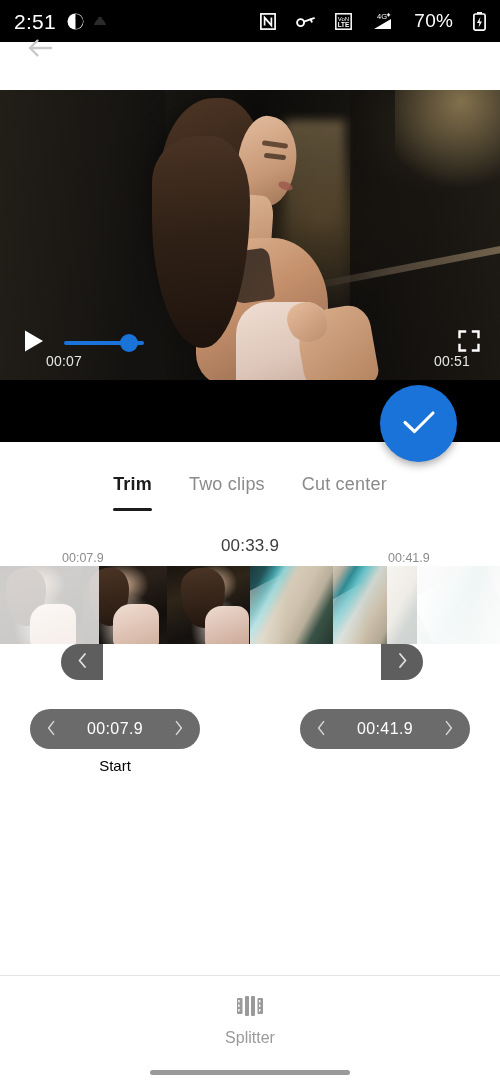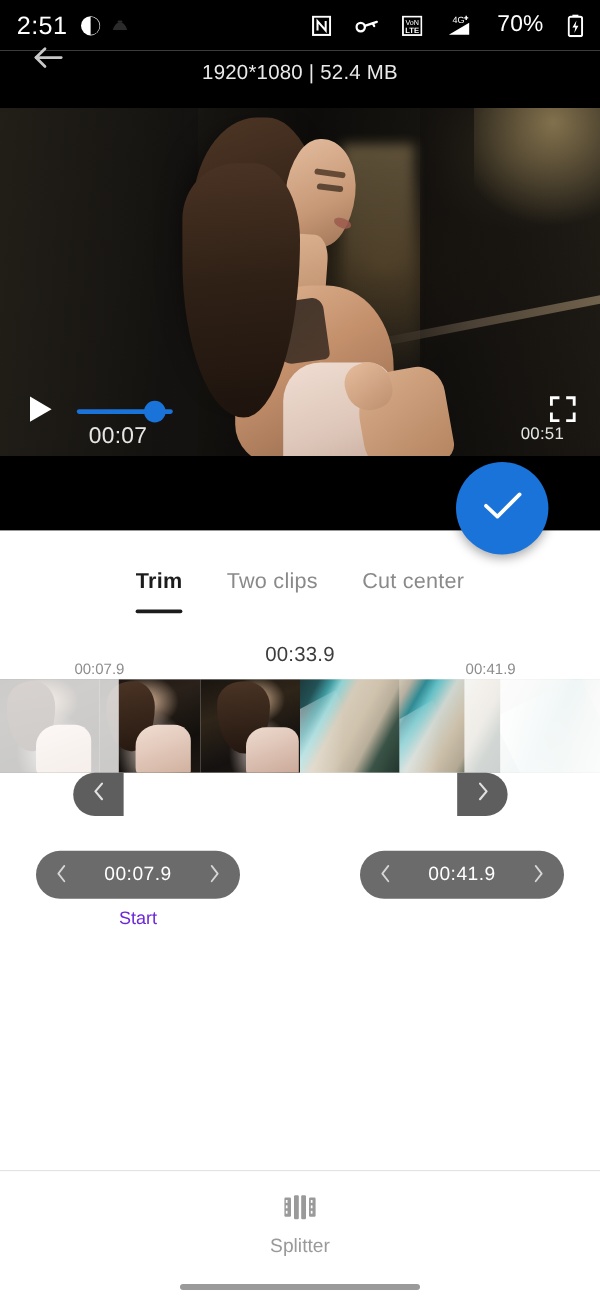--- a/index.html
+++ b/index.html
@@ -147,21 +147,21 @@
   }
   .seek-track {
     position:absolute; left:0; top:2px; width:80px; height:4px;
     background:#1a73d8; border-radius:2px;
   }
   .seek-thumb {
     position:absolute; left:56px; top:-5px; width:18px; height:18px;
     background:#1a73d8; border-radius:50%;
   }
   .t-cur {
-    position:absolute; left:74px; top:33px; font-size:19px; color:#e6e6e6;
+    position:absolute; left:46px; top:33px; font-size:14px; color:#e6e6e6;
     letter-spacing:.2px;
   }
   .t-dur {
     position:absolute; right:30px; top:33px; font-size:14px; color:#e6e6e6;
     letter-spacing:.2px;
   }
   .fs-btn {
     position:absolute; right:16px; top:8px; width:30px; height:30px;
     display:flex; align-items:center; justify-content:center;
   }
@@ -303,21 +303,21 @@
     background:#6b6b6b; border-radius:20px;
     display:flex; align-items:center; justify-content:space-between;
     padding:0 16px;
   }
   .stepper.start { left:30px; }
   .stepper.end { left:300px; }
   .st-val { font-size:16px; color:#fff; letter-spacing:.4px; }
   .chev { color:#d5d5d5; font-size:17px; line-height:1; }
   .st-label {
     position:absolute; top:757px; width:170px; text-align:center;
-    font-size:15px; color:#6d28d9;
+    font-size:15px; color:#000000;
   }
   .st-label.start { left:30px; }
   .st-label.end { left:300px; }
 
   
   .bottomnav {
     position:absolute; left:0; top:975px; width:500px; height:85px;
     background:#fff; border-top:1px solid #e4e4e4;
     display:flex;
   }
@@ -392,23 +392,20 @@
       <span class="ic">
         <svg width="13" height="19" viewBox="0 0 13 19">
           <rect x="4" y="0" width="5" height="2" fill="#fff"></rect>
           <rect x="0.9" y="2" width="11.2" height="16.1" rx="1.6" fill="none" stroke="#fff" stroke-width="1.7"></rect>
           <path d="M7.4 5 L4 11 H6.4 L5.6 15.6 L9 9.4 H6.6 Z" fill="#fff"></path>
         </svg>
       </span>
     </span>
   </div>
 
-  <div class="titlebar">
-    <div class="title-text">1920*1080 | 52.4 MB</div>
-  </div>
   <div class="back-btn">
     <span>
       <svg width="26" height="22" viewBox="0 0 26 22">
         <path d="M24 11 H3" stroke="#c9c9c9" stroke-width="2.3" stroke-linecap="round"></path>
         <path d="M10.5 3.6 L3 11 L10.5 18.4" fill="none" stroke="#c9c9c9" stroke-width="2.3" stroke-linecap="round" stroke-linejoin="round"></path>
       </svg>
     </span>
   </div>
 
   <div class="video-wrap">

